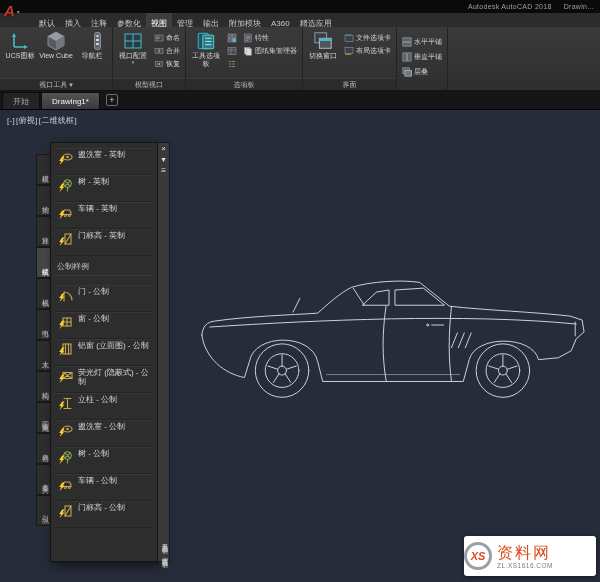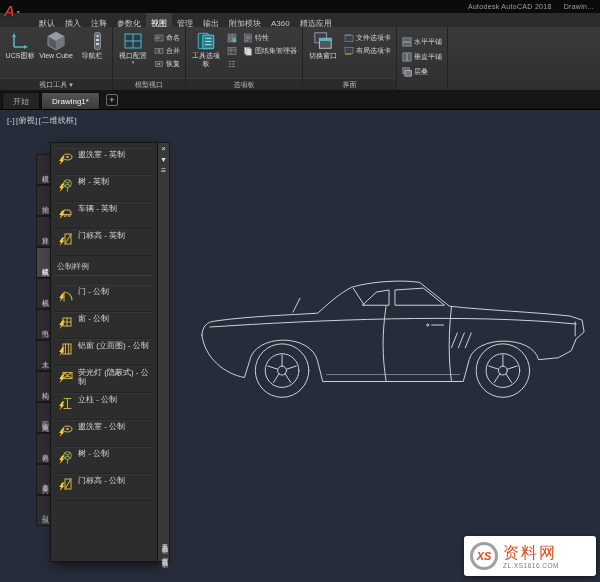--- a/index.html
+++ b/index.html
@@ -45,21 +45,21 @@
 .side-tab.active{background:#474747;color:#fff}
 #pal-body{position:absolute;left:14px;top:0;width:108px;height:420px;background:#2d2d2d;border:1px solid #141414;box-shadow:3px 4px 10px rgba(0,0,0,.55);padding:5px 4px;overflow:hidden}
 .pal-item{display:flex;align-items:flex-start;gap:5px;min-height:27px;padding:2px;border-bottom:1px solid #232323;box-shadow:inset 0 1px 0 rgba(255,255,255,.05)}
 .pal-item .icon{width:16px;height:16px;flex:none}
 .plabel{font-size:8px;line-height:9px;color:#d6d6d6}
 .pal-header{font-size:8px;color:#c6c6c6;padding:5px 2px 3px;border-bottom:1px solid #3b3b3b;margin-bottom:9px}
 #pal-titlebar{position:absolute;right:0;top:0;width:12px;height:420px;background:#393939;border:1px solid #191919;border-left:none}
 #pal-close,#pal-autohide,#pal-props{font-size:8px;color:#e0e0e0;text-align:center;line-height:11px;height:11px}
 #pal-vtitle{position:absolute;bottom:4px;left:0;width:11px;writing-mode:vertical-rl;font-size:6.5px;color:#c9c9c9;letter-spacing:1px;white-space:nowrap}
 
-#watermark{position:absolute;right:4px;bottom:6px;width:132px;height:40px;background:#fff;border-radius:3px;display:flex;align-items:center;gap:5px;padding:3px 6px;box-shadow:0 1px 5px rgba(0,0,0,.5);z-index:50}
+#watermark{position:absolute;right:4px;bottom:6px;width:132px;height:40px;background:#fff;border-radius:3px;display:flex;align-items:center;gap:5px;padding:3px 0;box-shadow:0 1px 5px rgba(0,0,0,.5);z-index:50}
 .wm-circle{width:28px;height:28px;border:3px solid #9aa0a5;border-radius:50%;display:flex;align-items:center;justify-content:center;color:#e04a22;font-weight:bold;font-style:italic;font-size:11px;flex:none}
 .wm-col{display:flex;flex-direction:column;align-items:flex-start}
 .wm-brand{font-size:16px;font-weight:normal;color:#d94f1e;letter-spacing:2px;line-height:18px}
 .wm-url{font-size:6.5px;color:#7a7a7a;letter-spacing:.5px}
 </style>
 </head>
 <body>
 
 <div id="screen">
 
@@ -484,20 +484,33 @@
                   </g>
                   <polygon points="5.2,6.5 2.2,11 4.2,11 2.6,15 7.4,9.5 5.4,9.5 7.6,6.5" fill="#ffd22e"></polygon>
                 </svg>
               </span>
               <span class="plabel">树 - 公制</span>
             </div>
             <div class="pal-item">
               <span class="icon">
                 <svg viewBox="0 0 16 16">
                   <g stroke="#c9a84c" fill="none" stroke-width="1.1" stroke-linecap="round">
+                    <path d="M6 8.5 l1.5 -2.5 h5 l1.5 2.5 v2 h-8 z"></path>
+                    <circle cx="8.2" cy="11.3" r="1.1"></circle>
+                    <circle cx="12.2" cy="11.3" r="1.1"></circle>
+                  </g>
+                  <polygon points="5.2,6.5 2.2,11 4.2,11 2.6,15 7.4,9.5 5.4,9.5 7.6,6.5" fill="#ffd22e"></polygon>
+                </svg>
+              </span>
+              <span class="plabel">车辆 - 公制</span>
+            </div>
+            <div class="pal-item">
+              <span class="icon">
+                <svg viewBox="0 0 16 16">
+                  <g stroke="#c9a84c" fill="none" stroke-width="1.1" stroke-linecap="round">
                     <rect x="8" y="3" width="6" height="10"></rect>
                     <path d="M8 13 L14 3"></path>
                   </g>
                   <polygon points="5.2,6.5 2.2,11 4.2,11 2.6,15 7.4,9.5 5.4,9.5 7.6,6.5" fill="#ffd22e"></polygon>
                 </svg>
               </span>
               <span class="plabel">门标高 - 公制</span>
             </div>
           </div>
       </div>

